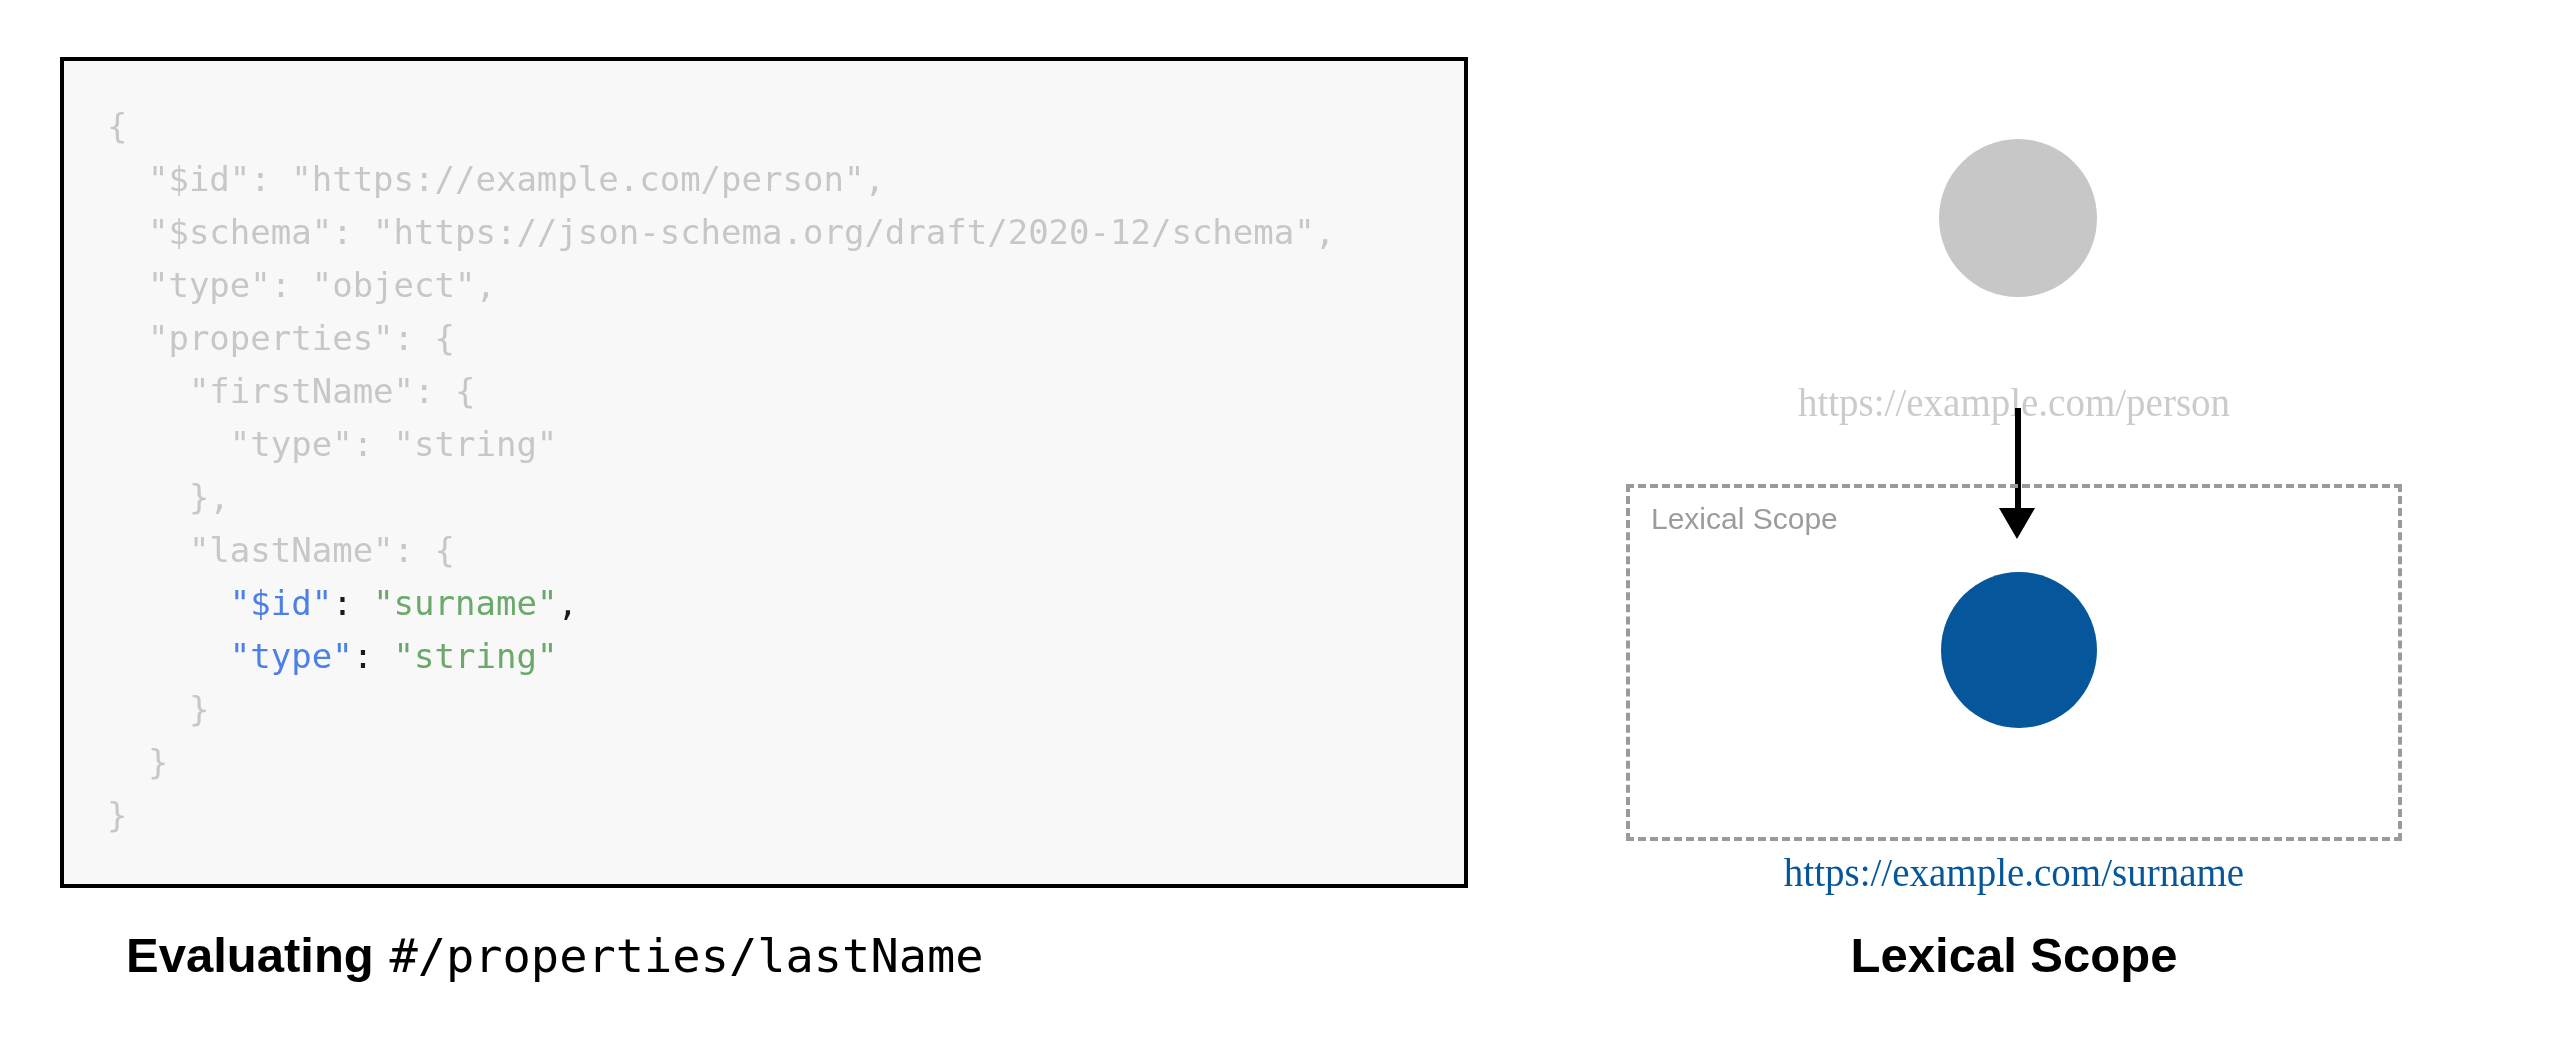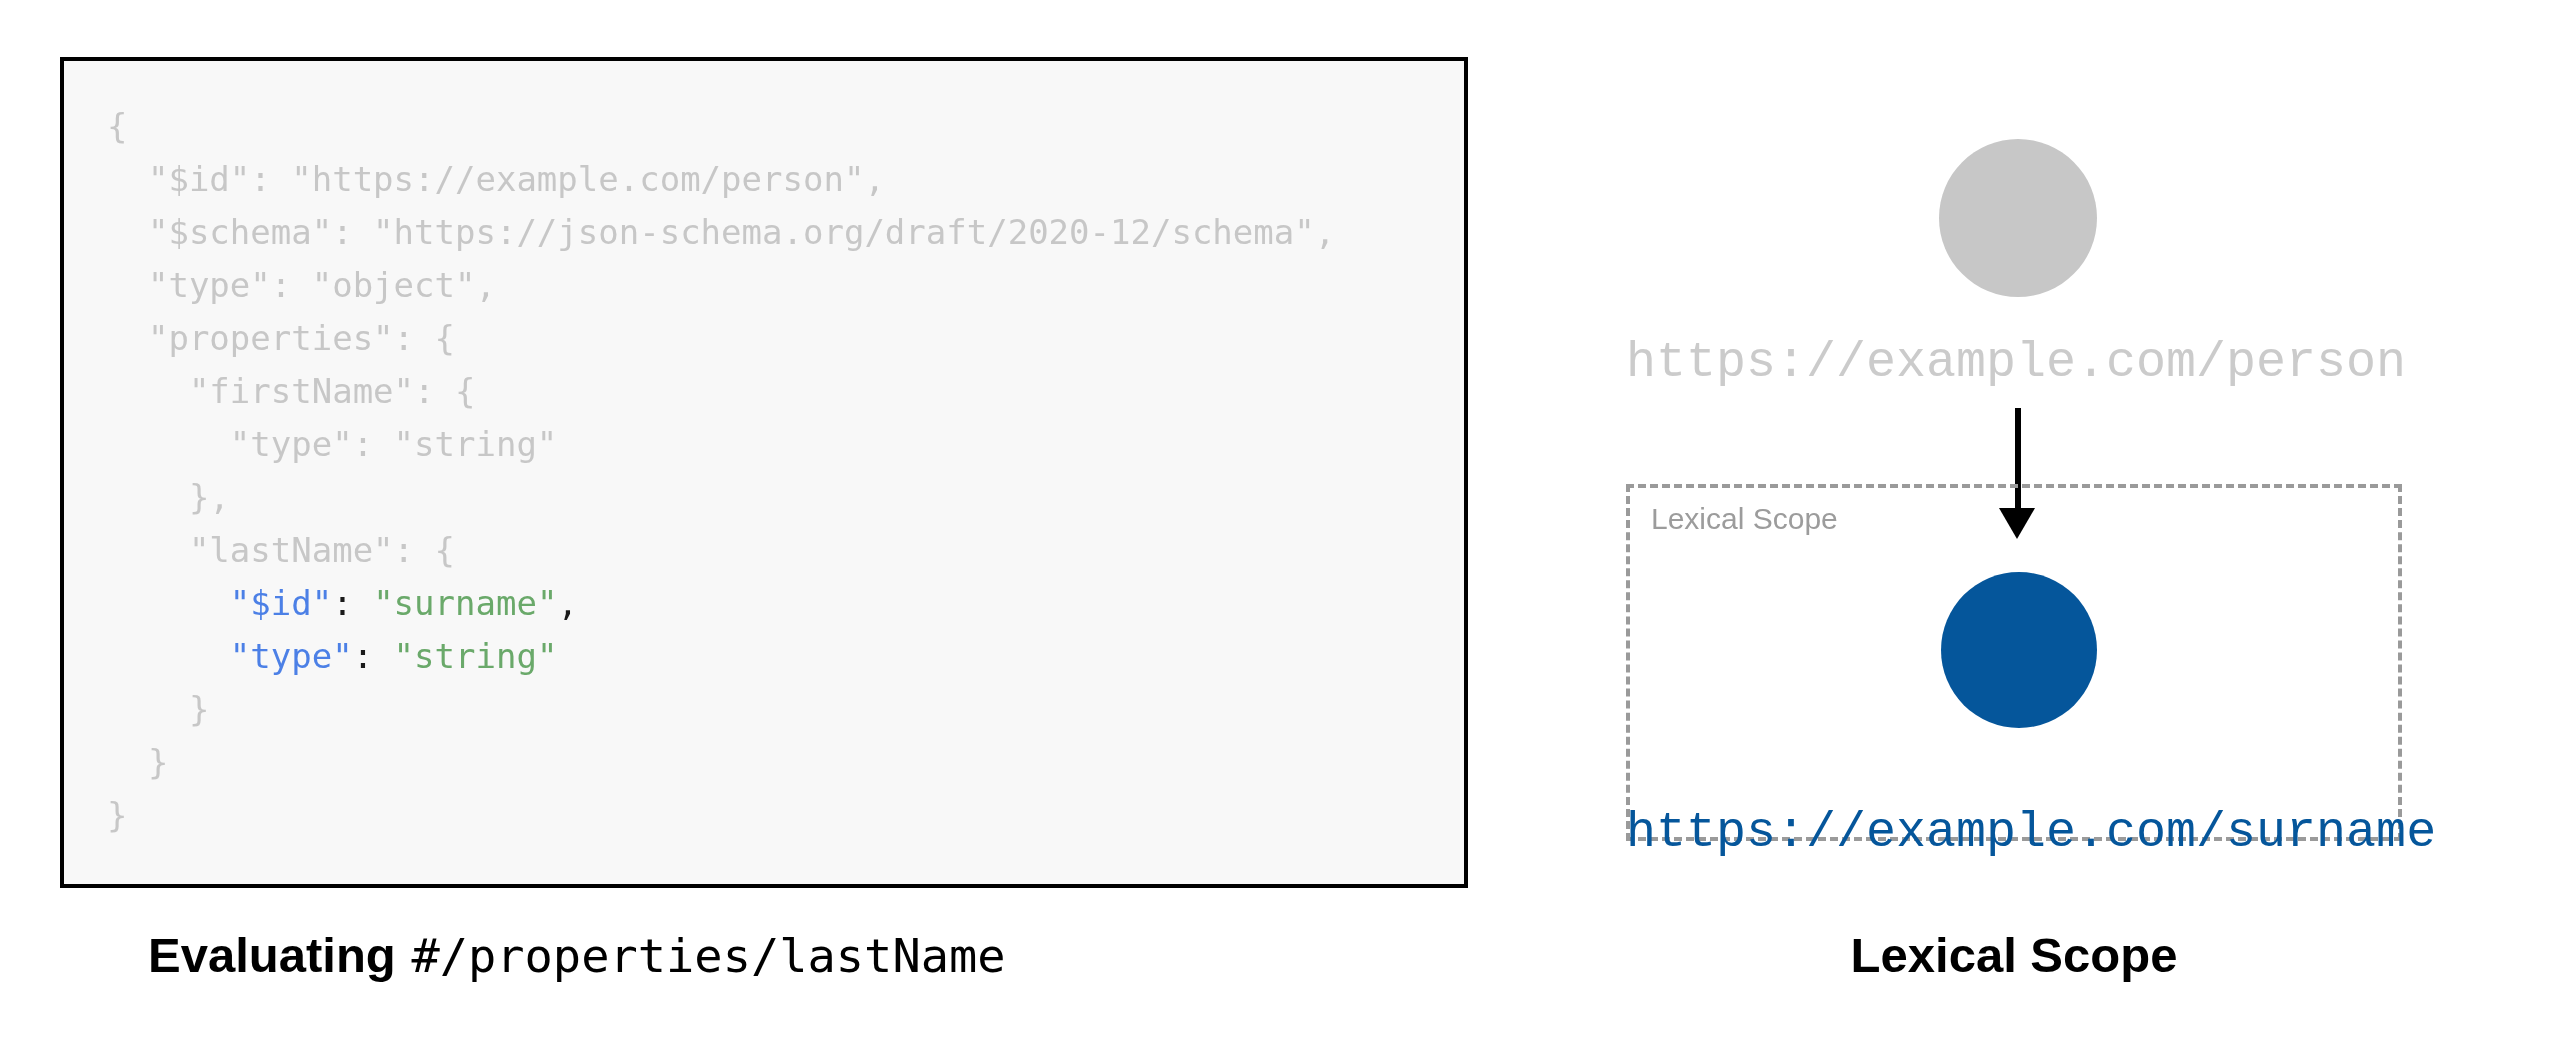--- a/index.html
+++ b/index.html
@@ -53,21 +53,21 @@
   .tok-punct{color:var(--code-punct-black);}
 
   
   .caption{
     position:absolute;
     color:var(--caption-black);
     line-height:62px;
     white-space:nowrap;
   }
   .caption-left{
-    left:148px; top:924px;
+    left:126px; top:924px;
   }
   .cap-bold{
     font-family:"Liberation Sans", sans-serif;
     font-weight:bold;
     font-size:49px;
   }
   .cap-mono{
     font-family:"DejaVu Sans Mono", monospace;
     font-size:47px;
     margin-left:15.6px;
@@ -87,24 +87,25 @@
     left:1939px; top:139px;
     width:158px; height:158px;
     border-radius:50%;
     background:var(--node-gray);
   }
   .node-label{
     position:absolute;
     left:1626px;
     width:776px;
     text-align:center;
-    font-family:Liberation Mono, monospace;
-    font-size:50px;
+    font-family:Liberation Serif, serif;
+    font-size:39px;
     line-height:49px;
     white-space:nowrap;
+    margin-top:40px;
   }
   .gray-label{
     top:338px;
     color:var(--person-label-gray);
   }
   .blue-label{
     top:808px;
     color:var(--node-blue);
   }
   .arrow{position:absolute; left:0; top:0;}

